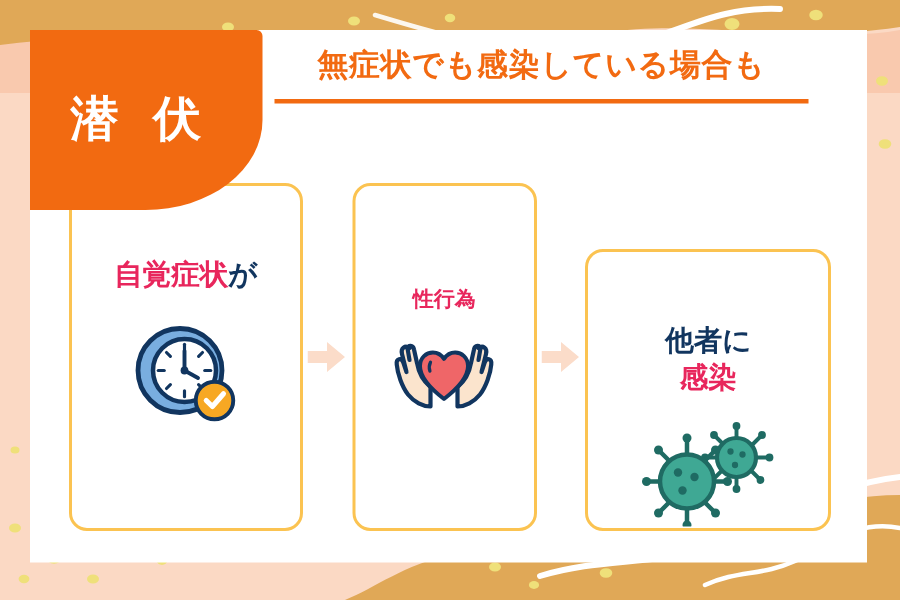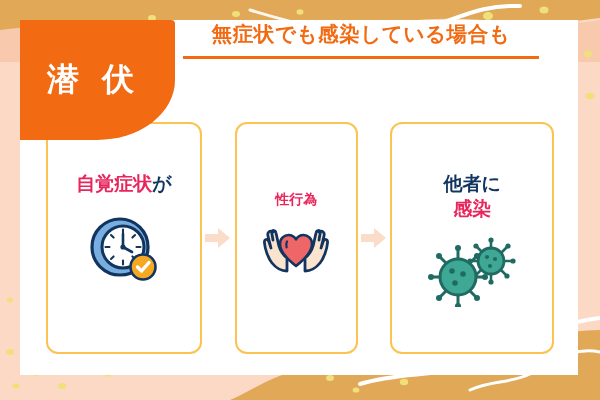--- a/index.html
+++ b/index.html
@@ -66,21 +66,21 @@
     line-height: 1.18;
     letter-spacing: 7px;
     text-indent: 7px;
     white-space: nowrap;
   }
 
   
   .headline-wrap {
     position: absolute;
     left: 183px;
-    top: 24px;
+    top: 34px;
     width: 356px;
     z-index: 5;
   }
   .headline {
     color: #f26a11;
     font-size: 20.5px;
     font-weight: bold;
     letter-spacing: 0.6px;
     line-height: 1;
     text-align: center;
@@ -109,21 +109,21 @@
     border-radius: 12px;
     background: #ffffff;
     box-sizing: border-box;
     display: flex;
     flex-direction: column;
     align-items: center;
     position: relative;
   }
   .card-1 { width: 162px; }
   .card-2 { width: 128px; }
-  .card-3 { width: 170px; }
+  .card-3 { width: 170px; margin-top: 44px; }
 
   .card-title {
     text-align: center;
     font-weight: bold;
     line-height: 1.3;
     white-space: nowrap;
   }
   .card-1 .card-title { font-size: 19px; margin-top: 48px; }
   .card-2 .card-title { font-size: 14px; margin-top: 66px; }
   .card-3 .card-title { font-size: 19px; margin-top: 48px; }

